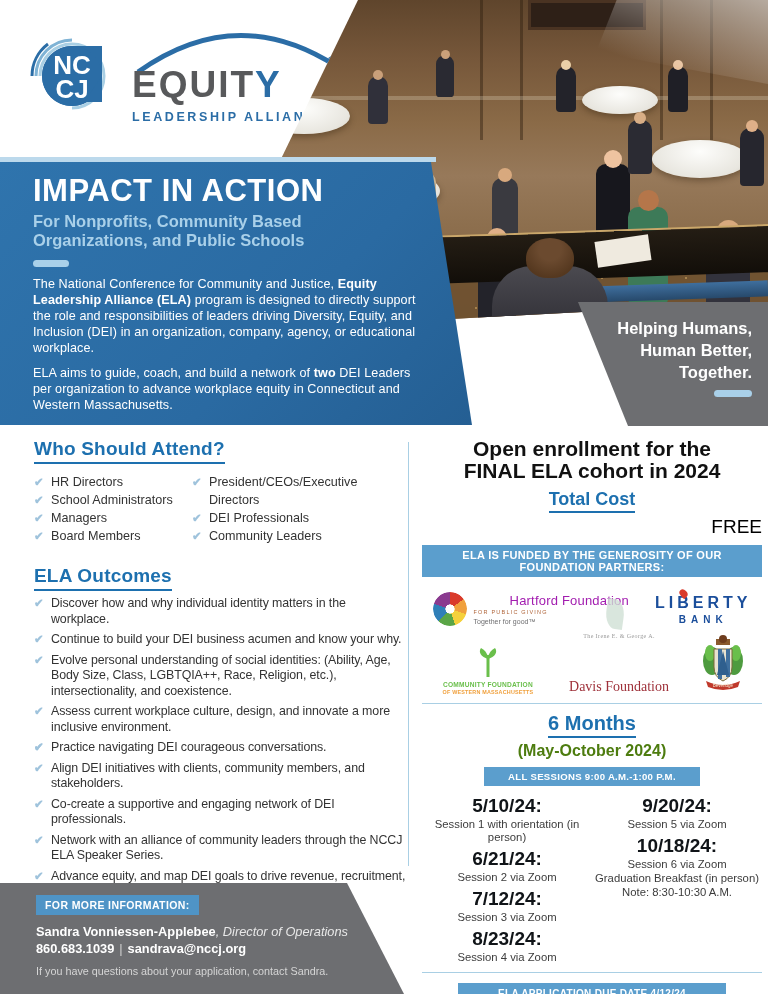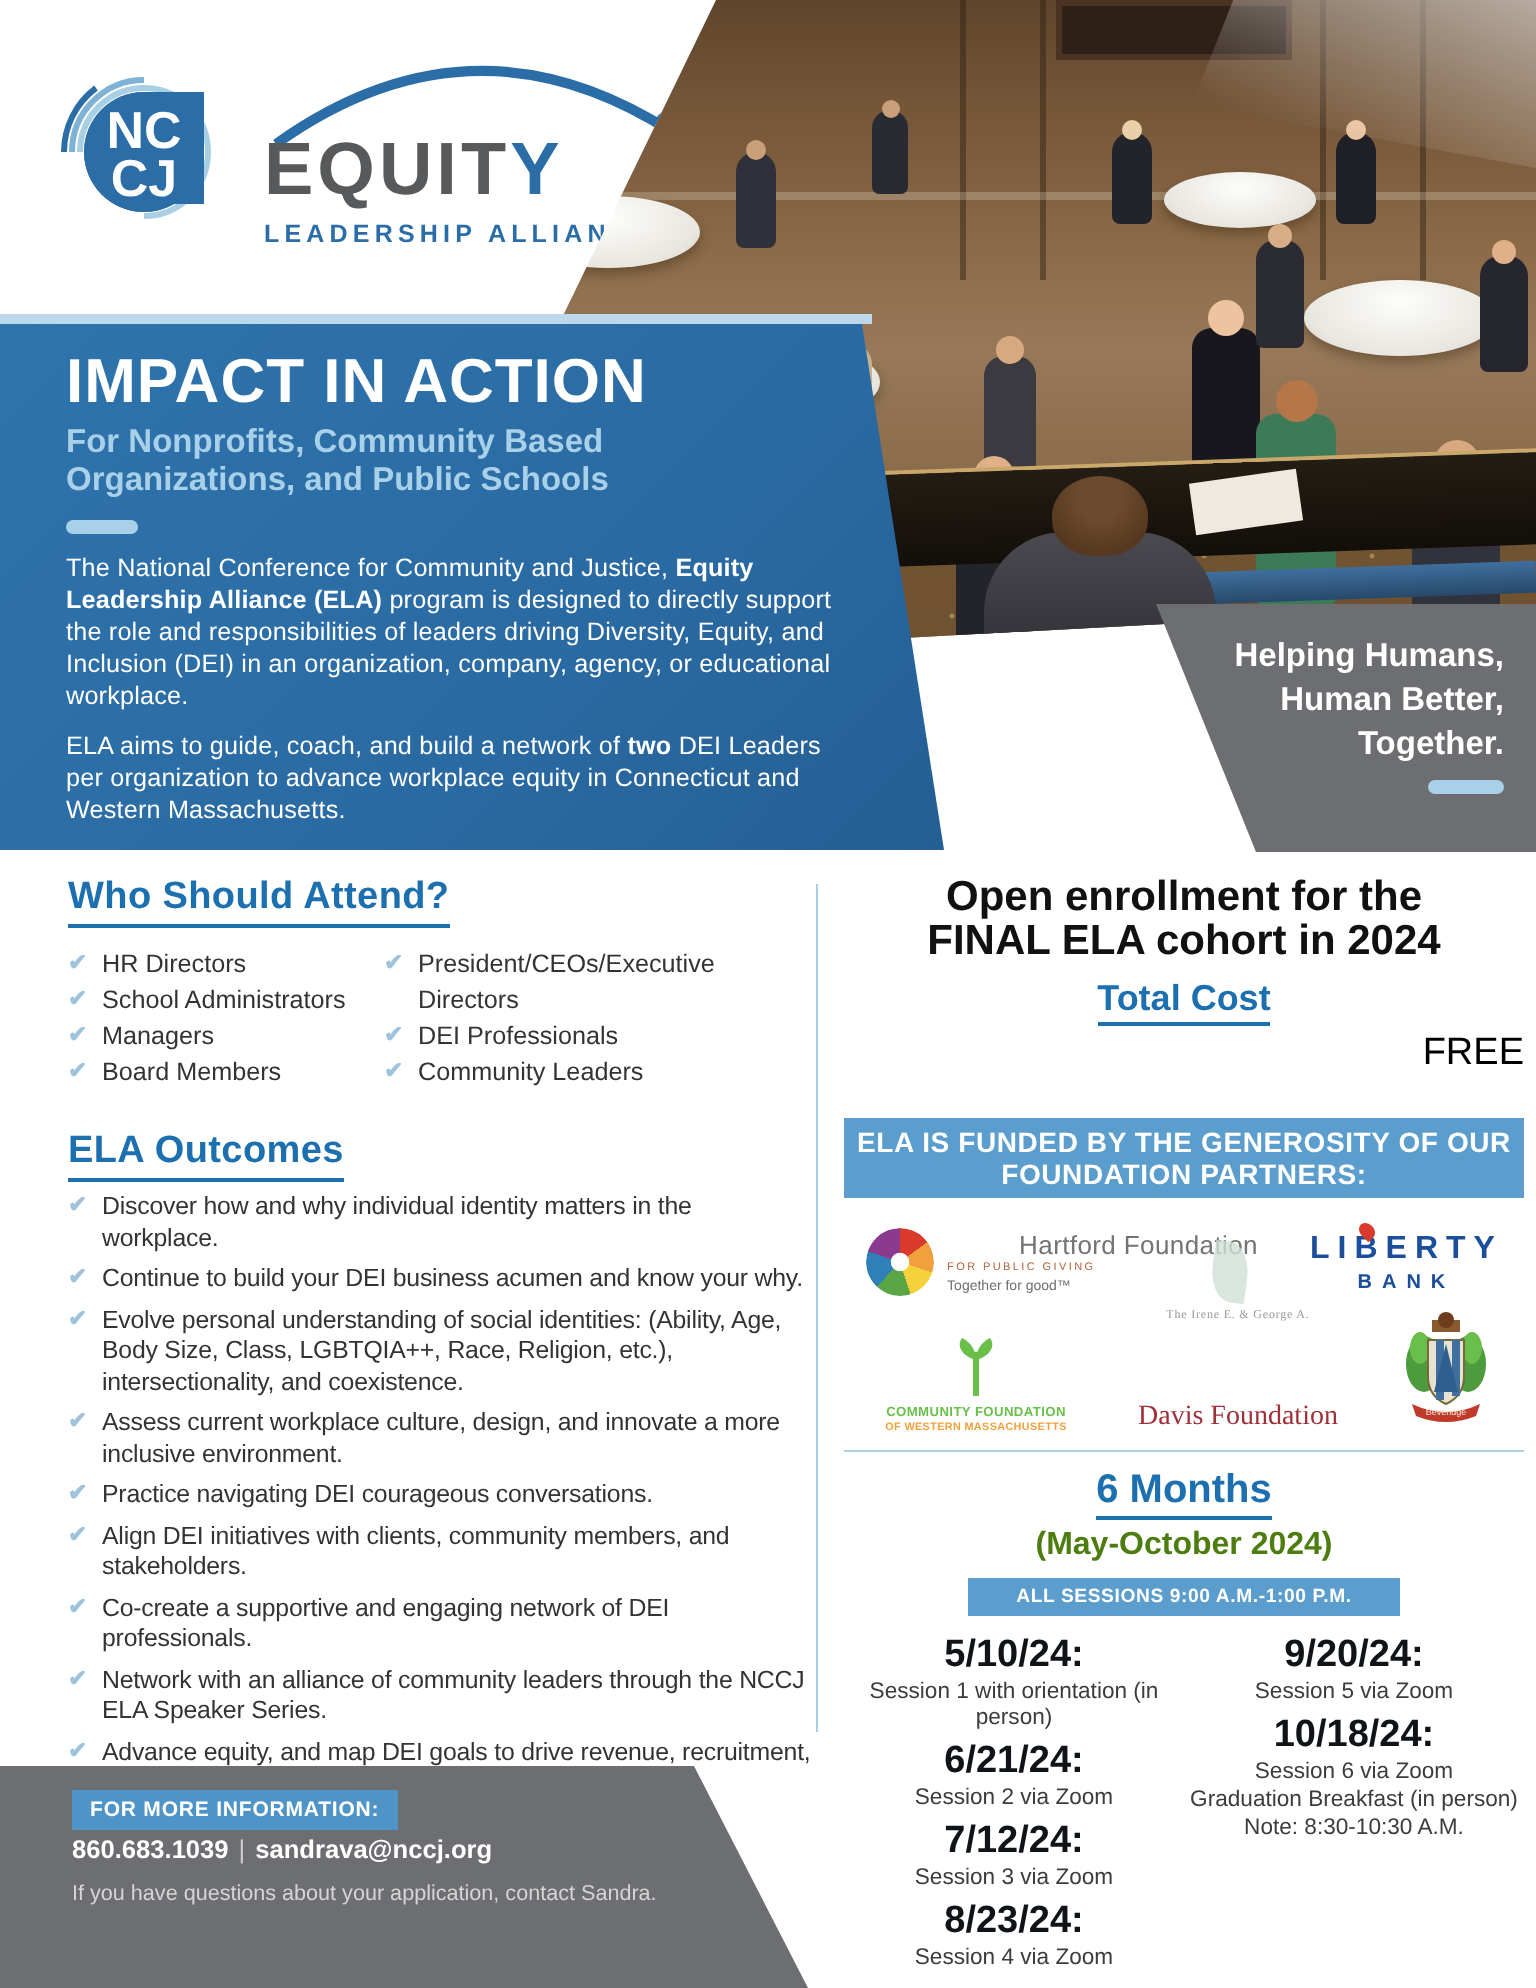--- a/index.html
+++ b/index.html
@@ -71,29 +71,29 @@
   .outcome { position:relative; padding-left:17px; font-size:12.4px; line-height:15.5px; color:#333; margin-top:5px; letter-spacing:-.1px; }
   .outcome .ck { position:absolute; left:0; top:0; color:#9fc3dc; font-size:11.5px; font-weight:bold; }
   .divider-v { position:absolute; left:408px; top:442px; width:1px; height:424px; background:#a9cfe4; }
 
   
   .rightcol { position:absolute; left:422px; top:438px; width:340px; text-align:center; color:#1a1a1a; }
   .enroll-title { font-size:21px; font-weight:bold; line-height:22px; color:#111; }
   .cost-label { display:inline-block; margin-top:7px; font-size:18px; font-weight:bold; color:#1d70af; border-bottom:2px solid #1d70af; padding-bottom:1px; }
   .cost-value { margin-top:3px; font-size:19px; font-weight:normal; color:#000;text-align:right; }
   .banner { background:#5b9ecd; color:#ffffff; font-weight:bold; letter-spacing:.3px; display:block; }
-  .partners-banner { margin-top:21px; font-size:14px; padding:4px 2px; }
+  .partners-banner { margin-top:7px; font-size:11px; padding:4px 2px; }
   .logos { margin-top:6px; height:112px; position:relative; }
   .logo-row1 { display:flex; justify-content:center; align-items:center; gap:26px; height:52px; }
   .logo-row2 { display:flex; justify-content:center; align-items:flex-end; gap:24px; height:58px; margin-top:2px; }
   .hartford { display:flex; align-items:center; gap:7px; text-align:left; }
   .hart-swirl { width:34px; height:34px; border-radius:50%;
     background:conic-gradient(#d93a2b 0 15%, #f0a03c 15% 30%, #f5d13c 30% 45%, #5aa546 45% 62%, #2f7fb8 62% 80%, #8a3a8f 80% 100%);
     -webkit-mask:radial-gradient(circle 8px at 50% 50%, transparent 55%, #000 60%); mask:radial-gradient(circle 8px at 50% 50%, transparent 55%, #000 60%); }
-  .hart-text .l1 { font-size:13px; color:#737373; letter-spacing:.2px;padding-left:36px; }
+  .hart-text .l1 { font-size:13px; color:#a21caf; letter-spacing:.2px;padding-left:36px; }
   .hart-text .l2 { font-size:5.5px; color:#b0653a; letter-spacing:1.2px; margin-top:1px; }
   .hart-text .l3 { font-size:7px; color:#6e6e70; margin-top:3px; }
   .liberty { text-align:center; position:relative; }
   .liberty .lb1 { font-size:16px; font-weight:bold; letter-spacing:4px; color:#1b4e9b; }
   .liberty .flame { position:absolute; left:25px; top:-5px; width:7px; height:9px; background:#d93a2b; border-radius:50% 50% 50% 0; transform:rotate(-45deg); }
   .liberty .lb2 { font-size:10px; font-weight:bold; letter-spacing:5px; color:#1b4e9b; margin-top:2px; }
   .cfwm { width:96px; text-align:center; }
   .cfwm .t1 { font-size:6.6px; font-weight:bold; color:#6abf4b; letter-spacing:.2px; }
   .cfwm .t2 { font-size:5.4px; font-weight:bold; color:#f0a03c; letter-spacing:.2px; margin-top:1px; }
   .davis { width:118px; text-align:center; position:relative; }
@@ -382,20 +382,23 @@
 
     <div class="divider-h"></div>
 
     <span class="banner app-banner">ELA APPLICATION DUE DATE 4/12/24</span>
 
   </div>
 
   <div class="contact">
     <div class="contact-inner">
       <span class="contact-badge">FOR MORE INFORMATION:</span>
+      <div class="contact-name-line">
+        <span class="nm">Sandra Vonniessen-Applebee</span><span class="ttl">, Director of Operations</span>
+      </div>
       <div class="contact-phone-line">
         <span>860.683.1039</span><span class="sep">|</span><span>sandrava@nccj.org</span>
       </div>
       <div class="contact-note">If you have questions about your application, contact Sandra.</div>
     </div>
   </div>
 
 </div>
 
 </body></html>

